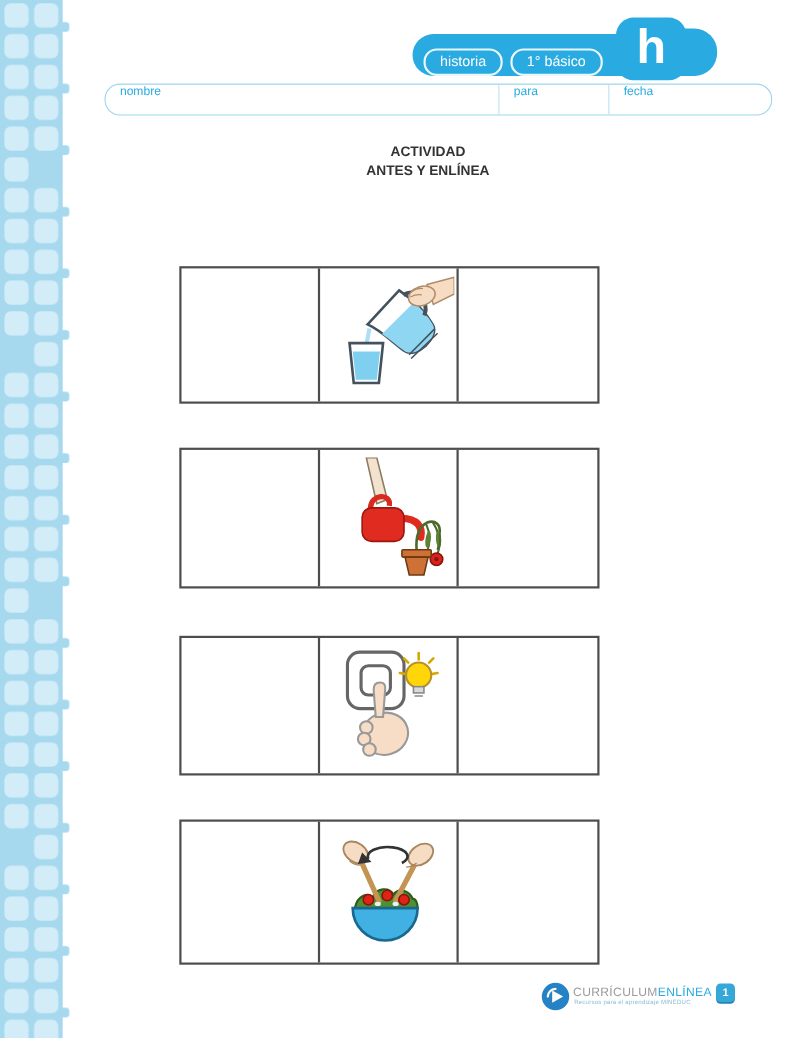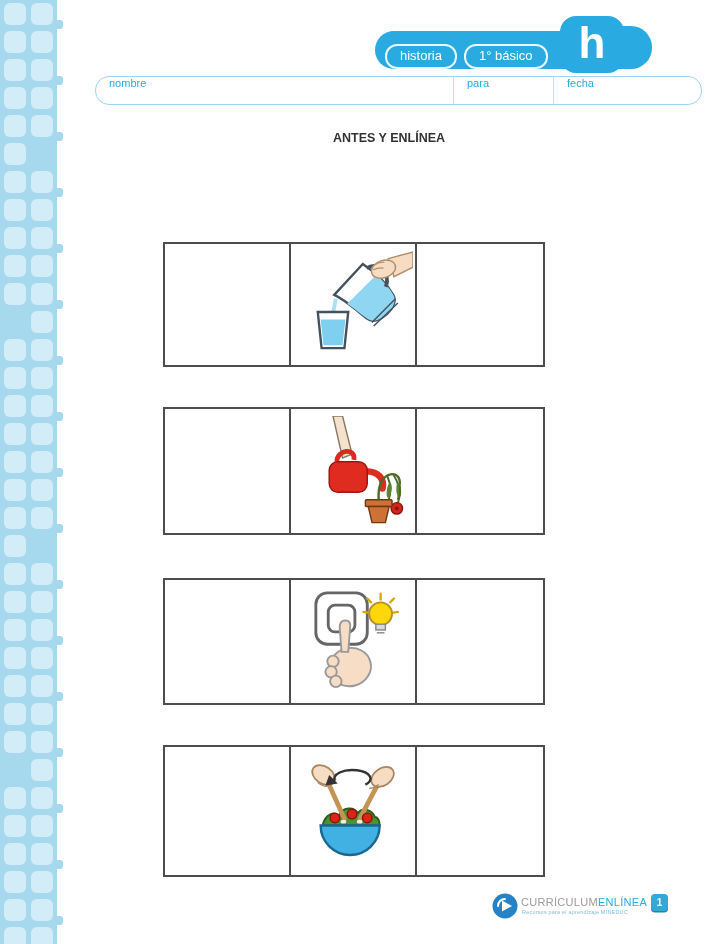--- a/index.html
+++ b/index.html
@@ -102,20 +102,21 @@
     </div>
     <div class="seg seg-curso">
       <span>para</span>
     </div>
     <div class="seg seg-fecha">
       <span>fecha</span>
     </div>
   </div>
 
   <div class="title">
+    <div>ACTIVIDAD</div>
     <div>ANTES Y ENLÍNEA</div>
   </div>
 
 
   <div class="seq t1">
     <div class="cell"></div>
     <div class="cell">
       <svg class="ill" viewBox="0 0 126 112">
         <path d="M45,50 C44,56 43,60 42,66" stroke="#aadff5" stroke-width="4" fill="none"></path>
         <path d="M26,64 L30,102 L54,102 L58,64 Z" fill="#ffffff" stroke="#44525e" stroke-width="2.5"></path>

